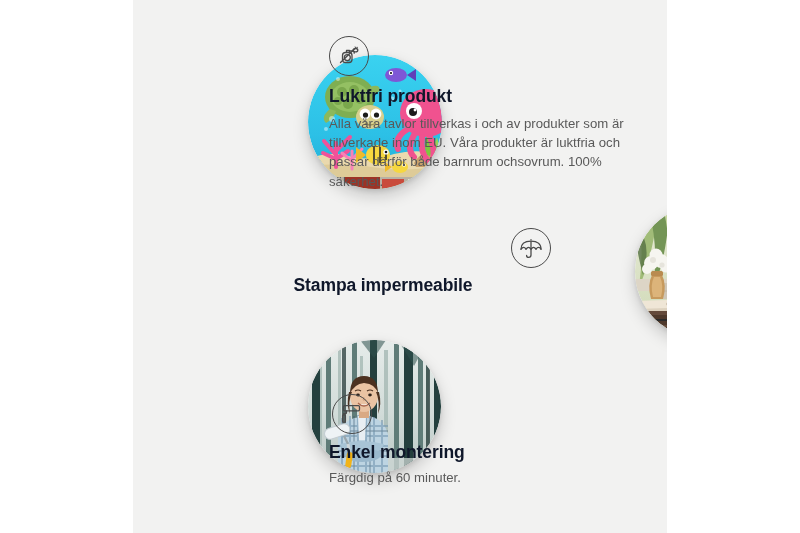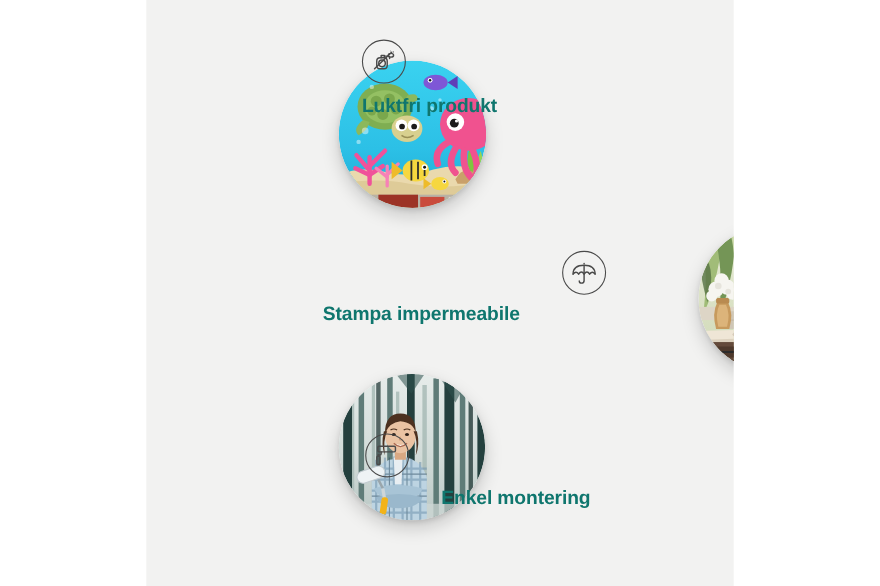--- a/index.html
+++ b/index.html
@@ -47,21 +47,21 @@
     box-sizing: border-box;
     display: flex;
     align-items: center;
     justify-content: center;
   }
   .icon-badge svg { display: block; }
 
   .feature-title {
     font-size: 17.5px;
     font-weight: bold;
-    color: #0f766e;
+    color: #0f172a;
     letter-spacing: -0.1px;
     margin: 0;
     padding: 0;
     line-height: 1.25;
   }
 
   .feature-desc {
     font-size: 13.2px;
     color: #595959;
     line-height: 1.46;
@@ -73,21 +73,21 @@
   #block-odourless { left: 196px; top: 36px; width: 306px; text-align: left; }
   #block-odourless .icon-wrap { margin-bottom: 10px; }
   #block-odourless .feature-title { margin-bottom: 6px; }
 
   
   #block-waterproof { left: 82px; top: 228px; width: 336px; text-align: center; }
   #block-waterproof .icon-wrap { display: flex; justify-content: flex-end; margin-bottom: 7px; }
   #block-waterproof .feature-title { margin-bottom: 5px; }
 
   
-  #block-assembly { left: 196px; top: 394px; width: 280px; text-align: center; }
+  #block-assembly { left: 196px; top: 394px; width: 280px; }
   #block-assembly .icon-wrap { display: flex; justify-content: flex-start; margin-left: 3px; margin-bottom: 8px; }
   #block-assembly .feature-title { margin-bottom: 4px; }
 
   
   .photo-circle {
     position: absolute;
     border-radius: 50%;
     overflow: hidden;
     box-shadow: 0 7px 16px rgba(0,0,0,0.18), 0 2px 5px rgba(0,0,0,0.10);
   }
@@ -443,20 +443,21 @@
               <circle cx="19.0" cy="3.4" r="0.45" fill="#4a4a4a" stroke="none"></circle>
 
               <circle cx="11.3" cy="14.6" r="3"></circle>
 
               <path d="M4.5 19.5 L20 4.5"></path>
             </g>
           </svg>
         </div>
       </div>
       <h3 class="feature-title">Luktfri produkt</h3>
+      <p class="feature-desc">Alla våra tavlor tillverkas i och av produkter som är tillverkade inom EU. Våra produkter är luktfria och passar därför både barnrum ochsovrum. 100% säkerhet.</p>
     </div>
 
     <div class="feature" id="block-waterproof">
       <div class="icon-wrap">
         <div class="icon-badge">
           <svg width="26" height="26" viewBox="0 0 26 26" xmlns="http://www.w3.org/2000/svg">
             <g fill="none" stroke="#4a4a4a" stroke-width="1.3" stroke-linecap="round" stroke-linejoin="round">
               <path d="M3 14.2 q0-8 10-8 q10 0 10 8"></path>
               <path d="M3 14.2 q2.6-3.4 5-0.1"></path>
               <path d="M8 14.1 q2.6-3.6 5 0"></path>
@@ -478,16 +479,17 @@
             <g fill="none" stroke="#4a4a4a" stroke-width="1.3" stroke-linecap="round" stroke-linejoin="round">
               <rect x="4.5" y="4.6" width="16" height="5.2" rx="1.2"></rect>
               <path d="M7.5 9.8 v1.6 q0 1.2-1.2 1.2 h-1.4"></path>
               <path d="M4.9 12.6 v1.2"></path>
               <rect x="3.6" y="13.8" width="2.8" height="7.4" rx="0.9"></rect>
             </g>
           </svg>
         </div>
       </div>
       <h3 class="feature-title">Enkel montering</h3>
+      <p class="feature-desc">Färgdig på 60 minuter.</p>
     </div>
 
   </div>
 </div>
 
 </body></html>

